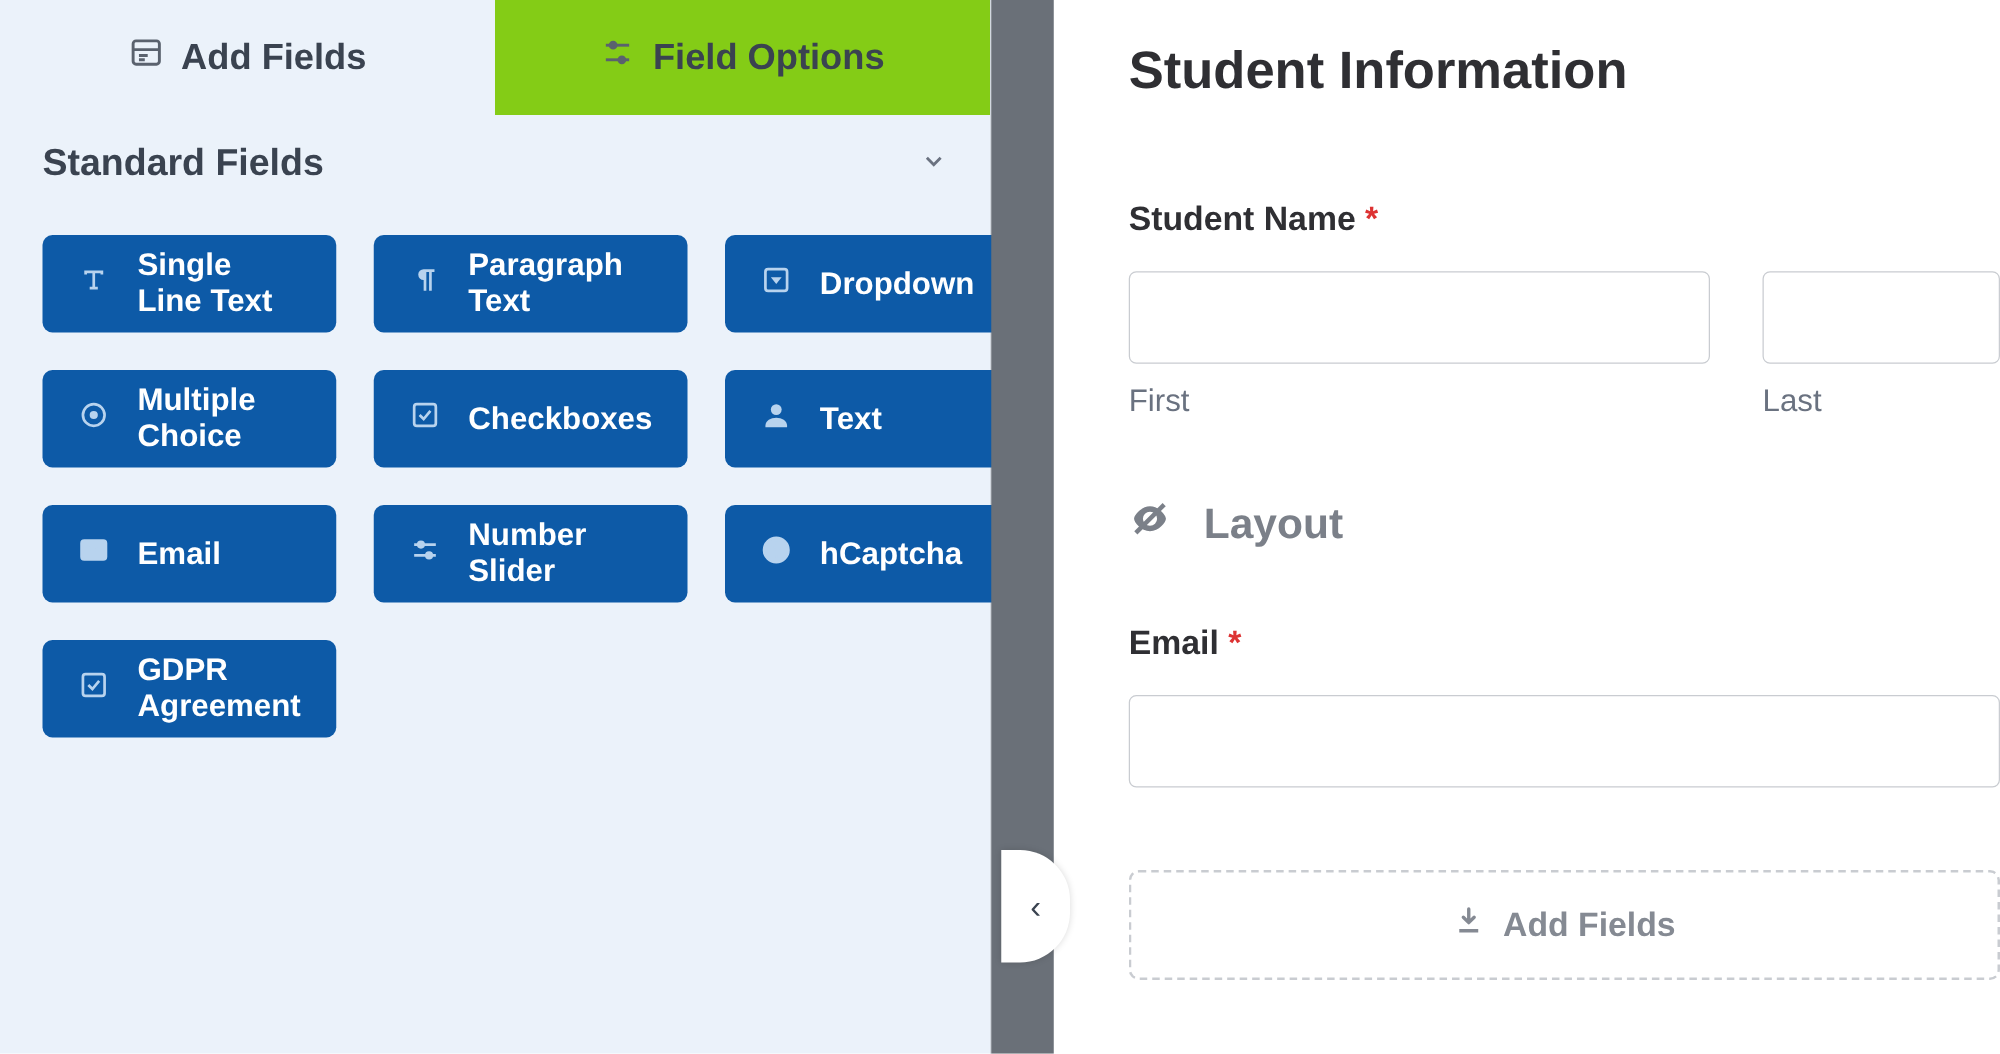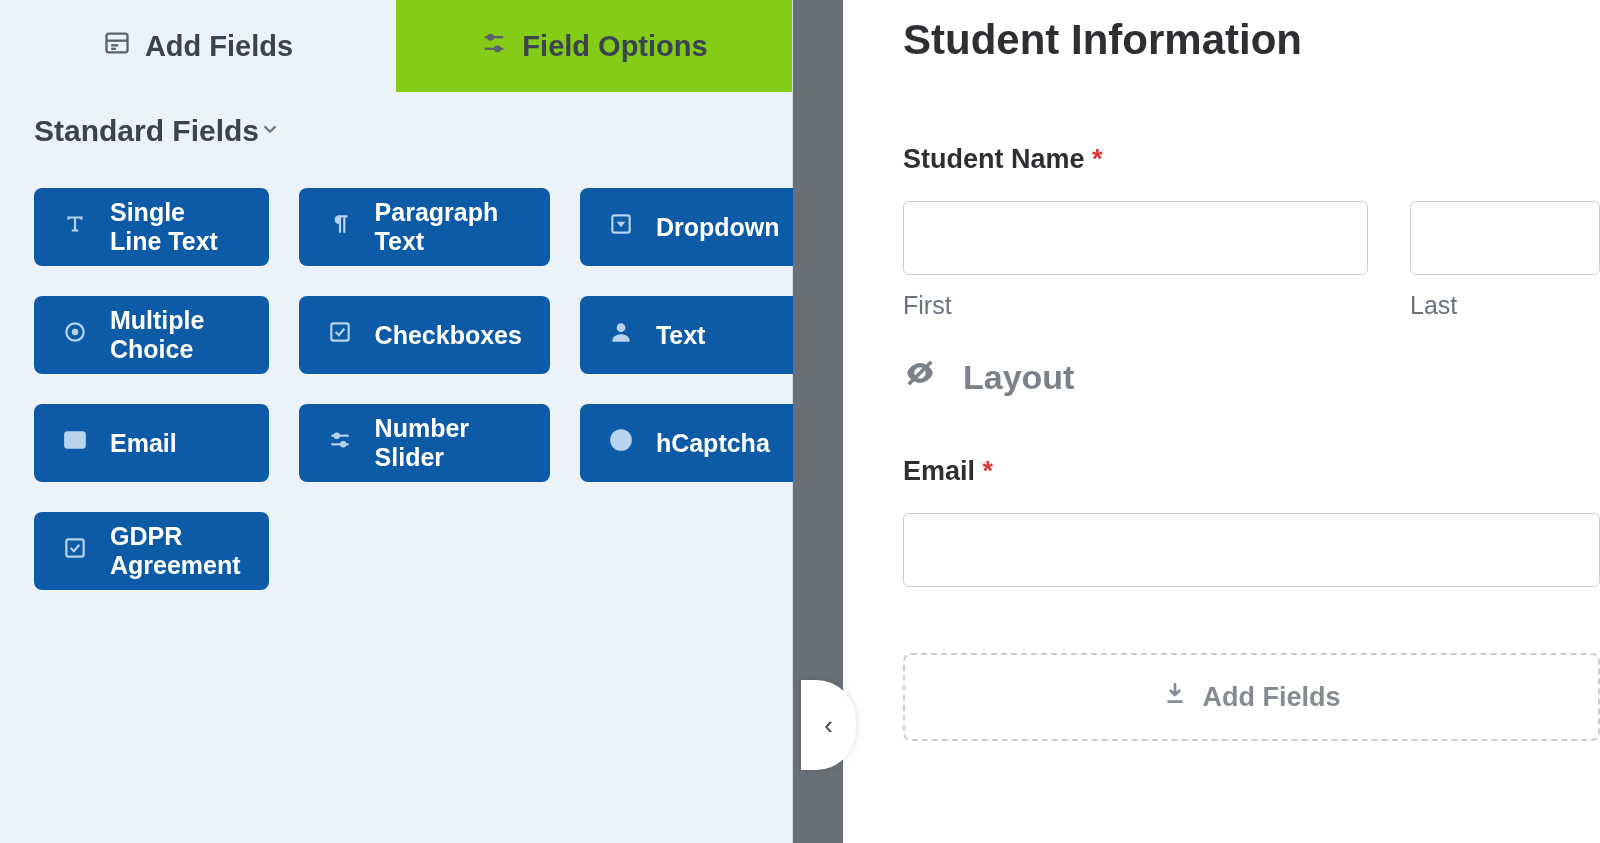--- a/index.html
+++ b/index.html
@@ -27,20 +27,21 @@
     font-weight: 600;
     color: #3a4350;
     cursor: pointer;
   }
   .tab.inactive { background: #84cc16; }
   .tab svg { width: 28px; height: 28px; }
 
   .section-header {
     display: flex;
     align-items: center;
+    justify-content: space-between;
     padding: 22px 34px 10px 34px;
   }
   .section-title { font-size: 30px; font-weight: 700; color: #3a4350; }
   .chevron { width: 22px; height: 22px; color: #6a7280; }
 
   .field-grid {
     display: grid;
     grid-template-columns: 1fr 1fr 1fr;
     gap: 30px 30px;
     padding: 30px 34px;
@@ -80,24 +81,24 @@
     box-shadow: 0 0 6px rgba(0,0,0,.15);
   }
 
   
   .canvas {
     flex: 1;
     background: #fff;
     padding: 16px 0 0 60px;
     overflow: hidden;
   }
-  .form-title { font-size: 42px; font-weight: 700; color: #2f2f33; margin-bottom: 80px; }
+  .form-title { font-size: 42px; font-weight: 700; color: #2f2f33; margin-bottom: 80px; margin-top: 16px; }
   .field-label { font-size: 27px; font-weight: 700; color: #2f2f33; margin-bottom: 26px; }
   .req { color: #d33; }
-  .name-row { display: flex; gap: 42px; margin-bottom: 36px; }
+  .name-row { display: flex; gap: 42px; margin-bottom: 62px; }
   .name-col { display: flex; flex-direction: column; }
   .name-col.first { flex: 0 0 465px; }
   .name-col.last { flex: 1; }
   .input-box {
     height: 74px;
     border: 1px solid #c9ccd1;
     border-radius: 6px;
     background: #fff;
   }
   .sublabel { font-size: 25px; color: #6a7280; margin-top: 16px; }

